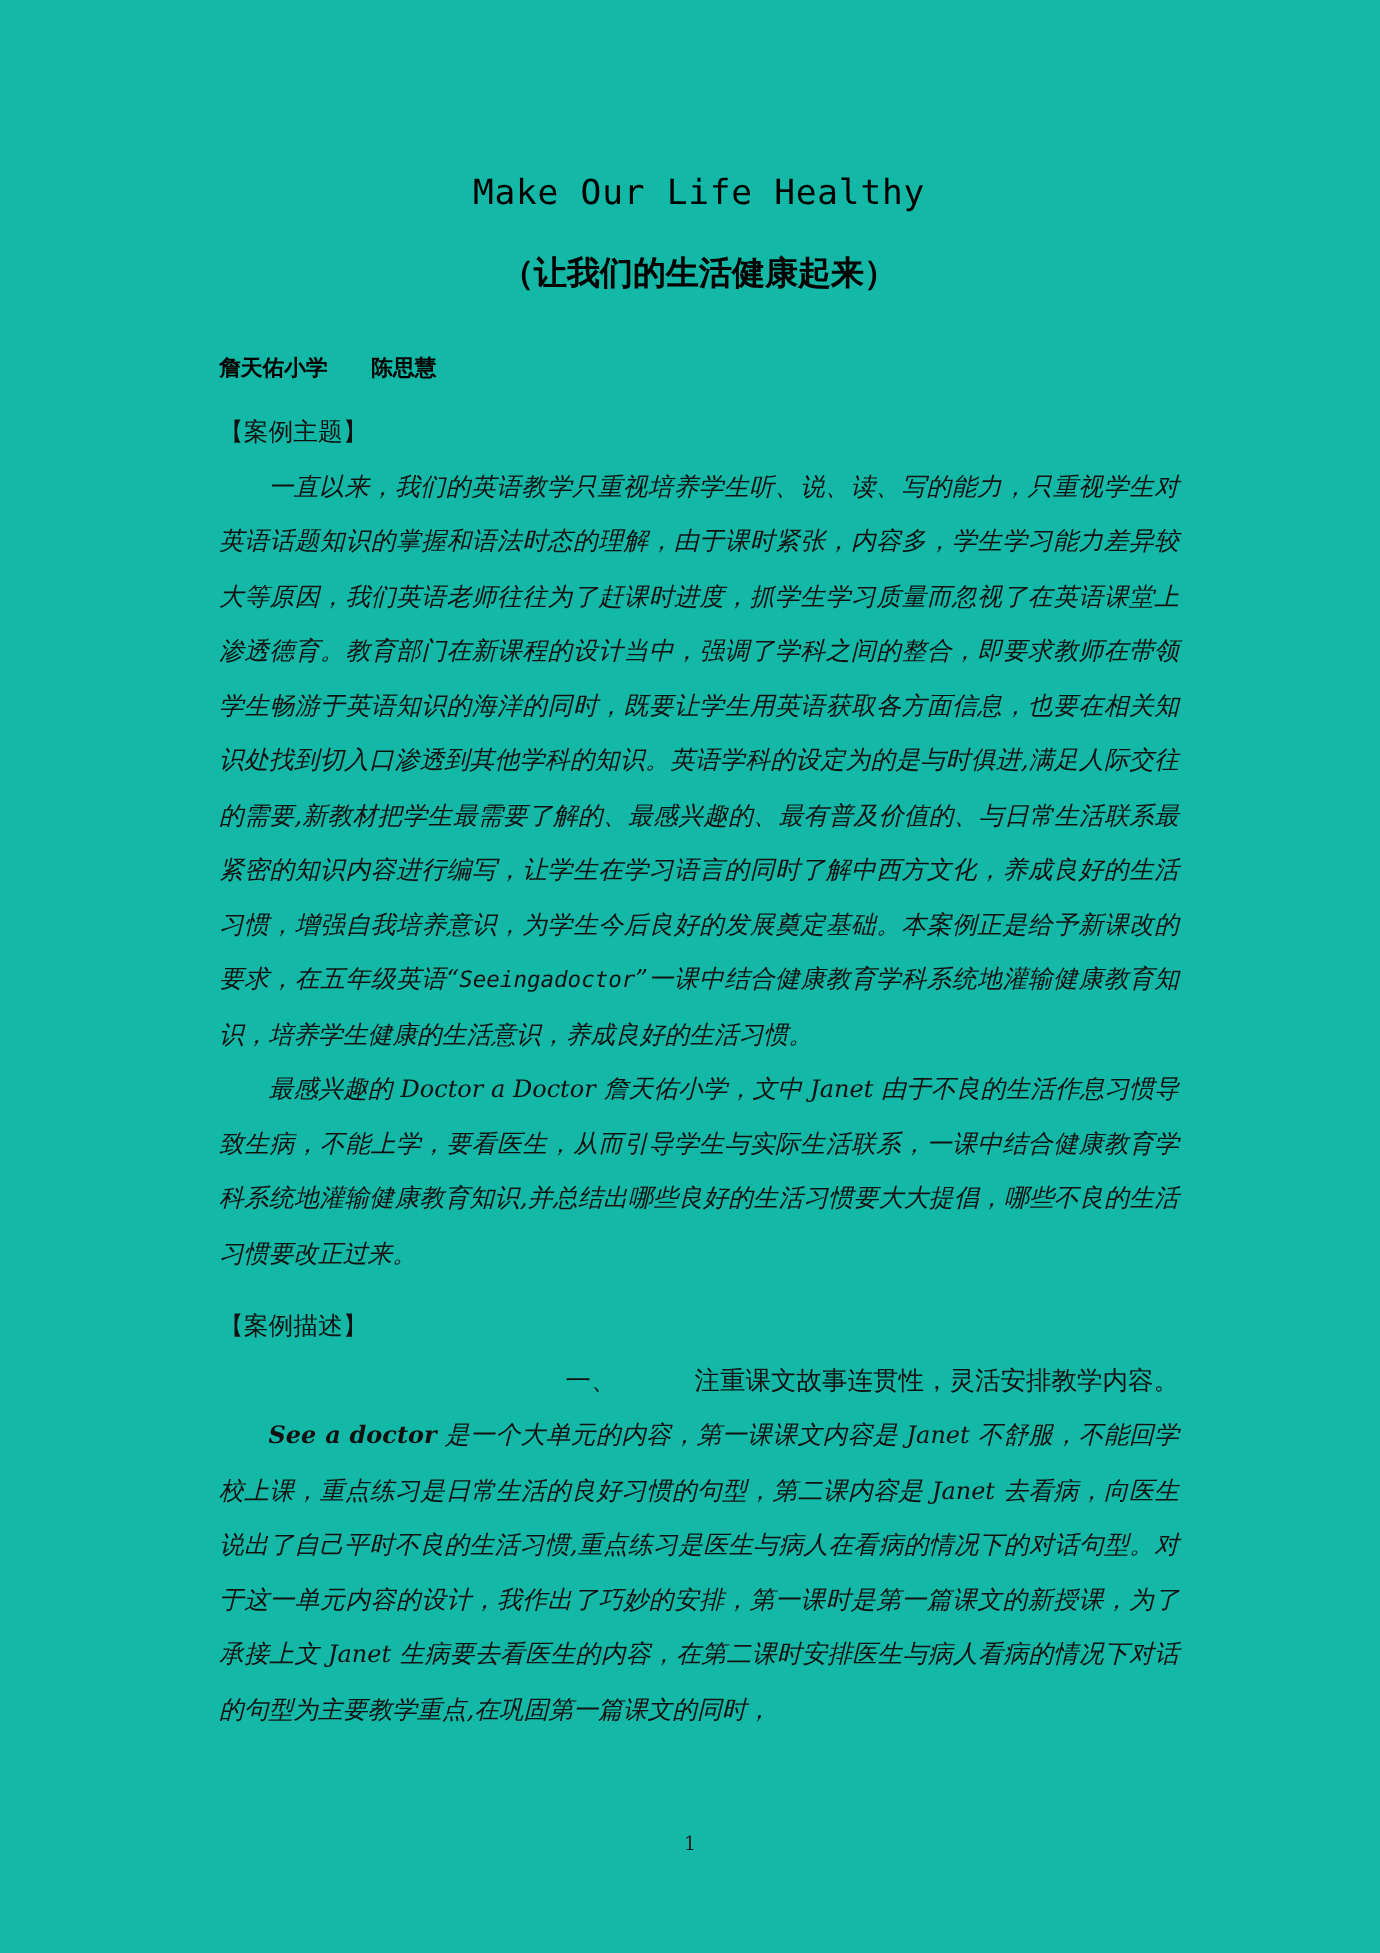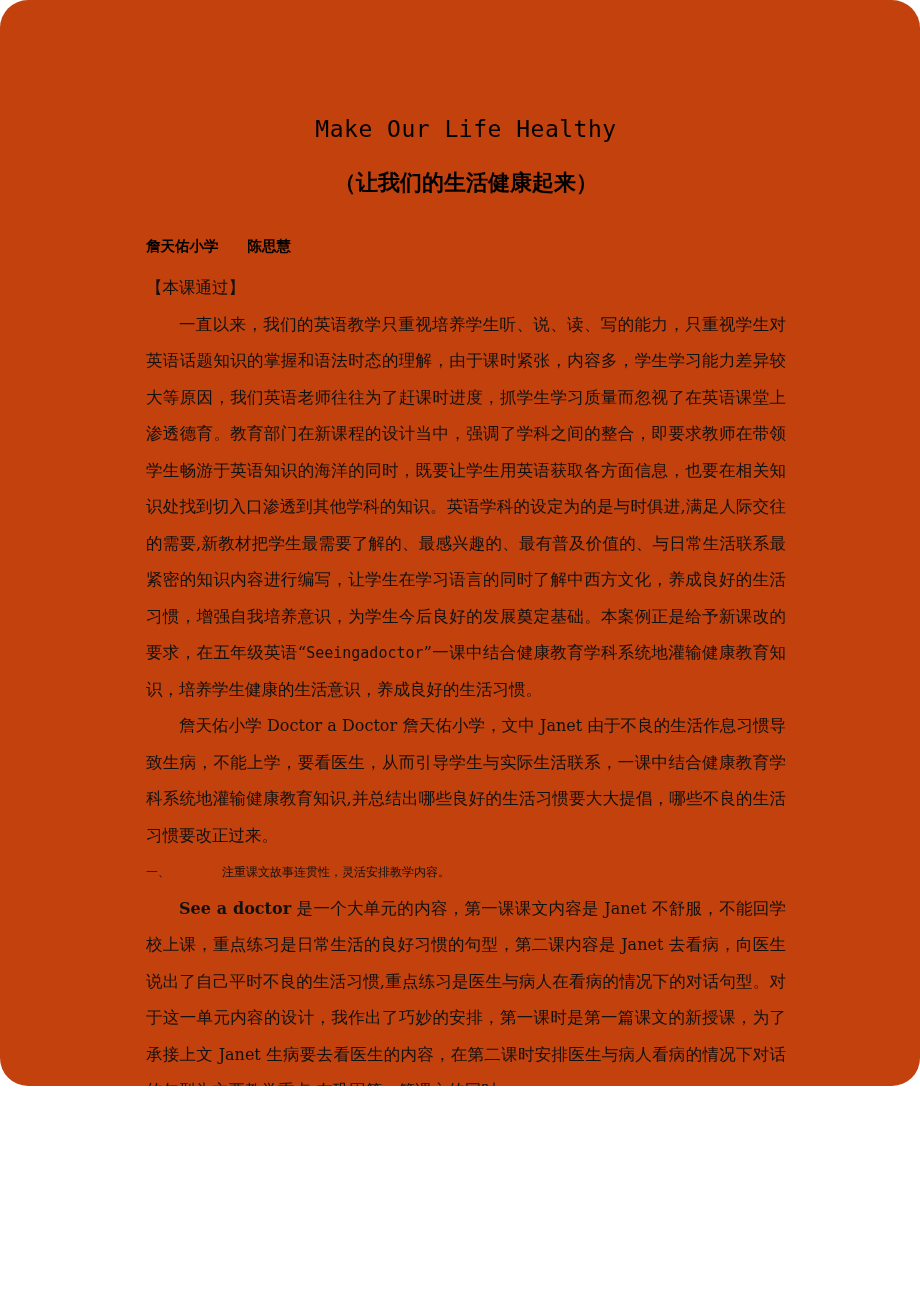--- a/index.html
+++ b/index.html
@@ -3,27 +3,26 @@
 <meta charset="utf-8">
 <style>
   html, body {
     margin: 0;
     padding: 0;
     background: #ffffff;
   }
   .page {
     position: relative;
     width: 920px;
-    height: 1086px;
-    background: #c2410c;
+    height: 1302px;
+    background: #14b8a6;
     overflow: hidden;
     box-sizing: border-box;
     font-family: "DejaVu Serif", "Liberation Serif", serif;
     color: #111111;
-    border-radius: 28px;
   }
   .content {
     position: absolute;
     left: 146px;
     top: 0;
     width: 640px;
   }
 
   
   .title-en {
@@ -68,26 +67,27 @@
     color: #111111;
   }
   p.body {
     margin: 0;
     font-size: 16.5px;
     line-height: 36.5px;
     text-align: justify;
     text-justify: inter-ideograph;
     color: #111111;
     text-indent: 2em;
+    font-style: italic;
   }
   p.listitem {
     margin: 0;
-    font-size: 12px;
+    font-size: 17px;
     line-height: 36.5px;
-    text-align: left;
+    text-align: right;
     color: #111111;
     text-indent: 0;
   }
   .tabgap {
     display: inline-block;
     width: 52px;
   }
   .mono-q {
     font-family: "DejaVu Sans Mono", "Liberation Mono", monospace;
     font-size: 15px;
@@ -120,27 +120,28 @@
 <div class="page">
 
   <div class="content">
 
     <h1 class="title-en">Make Our Life Healthy</h1>
 
     <h2 class="title-cn">（让我们的生活健康起来）</h2>
 
     <div class="byline">詹天佑小学　　陈思慧</div>
 
-    <div class="section-head">【本课通过】</div>
+    <div class="section-head">【案例主题】</div>
 
     <p class="body"><span>一直以来，我们的英语教学只重视培养学生听、说、读、写的能力，只重视学生对英语话题知识的掌握和语法时态的理解，由于课时紧张，内容多，学生学习能力差异较大等原因，我们英语老师往往为了赶课时进度，抓学生学习质量而忽视了在英语课堂上渗透德育。教育部门在新课程的设计当中，强调了学科之间的整合，即要求教师在带领学生畅游于英语知识的海洋的同时，既要让学生用英语获取各方面信息，也要在相关知识处找到切入口渗透到其他学科的知识。英语学科的设定为的是与时俱进,满足人际交往的需要,新教材把学生最需要了解的、最感兴趣的、最有普及价值的、与日常生活联系最紧密的知识内容进行编写，让学生在学习语言的同时了解中西方文化，养成良好的生活习惯，增强自我培养意识，为学生今后良好的发展奠定基础。本案例正是给予新课改的要求，在五年级英语“</span><span class="mono-q">Seeingadoctor</span><span>”一课中结合健康教育学科系统地灌输健康教育知识，培养学生健康的生活意识，养成良好的生活习惯。</span></p>
 
 
-    <p class="body"><span>詹天佑小学 </span><span class="lat">Doctor a Doctor</span><span> 詹天佑小学，文中 </span><span class="lat">Janet</span><span> 由于不良的生活作息习惯导致生病，不能上学，要看医生，从而引导学生与实际生活联系，一课中结合健康教育学科系统地灌输健康教育知识,并总结出哪些良好的生活习惯要大大提倡，哪些不良的生活习惯要改正过来。</span></p>
+    <p class="body"><span>最感兴趣的 </span><span class="lat">Doctor a Doctor</span><span> 詹天佑小学，文中 </span><span class="lat">Janet</span><span> 由于不良的生活作息习惯导致生病，不能上学，要看医生，从而引导学生与实际生活联系，一课中结合健康教育学科系统地灌输健康教育知识,并总结出哪些良好的生活习惯要大大提倡，哪些不良的生活习惯要改正过来。</span></p>
 
+    <div class="section-head">【案例描述】</div>
 
     <p class="listitem"><span>一、</span><span class="tabgap"></span><span>注重课文故事连贯性，灵活安排教学内容。</span></p>
 
     <p class="body"><span class="lat-b">See a doctor</span><span> 是一个大单元的内容，第一课课文内容是 </span><span class="lat">Janet</span><span> 不舒服，不能回学校上课，重点练习是日常生活的良好习惯的句型，第二课内容是 </span><span class="lat">Janet</span><span> 去看病，向医生说出了自己平时不良的生活习惯,重点练习是医生与病人在看病的情况下的对话句型。对于这一单元内容的设计，我作出了巧妙的安排，第一课时是第一篇课文的新授课，为了承接上文 </span><span class="lat">Janet</span><span> 生病要去看医生的内容，在第二课时安排医生与病人看病的情况下对话的句型为主要教学重点,在巩固第一篇课文的同时，</span></p>
 
   </div>
 
   <div class="page-number">1</div>
 
 </div>

